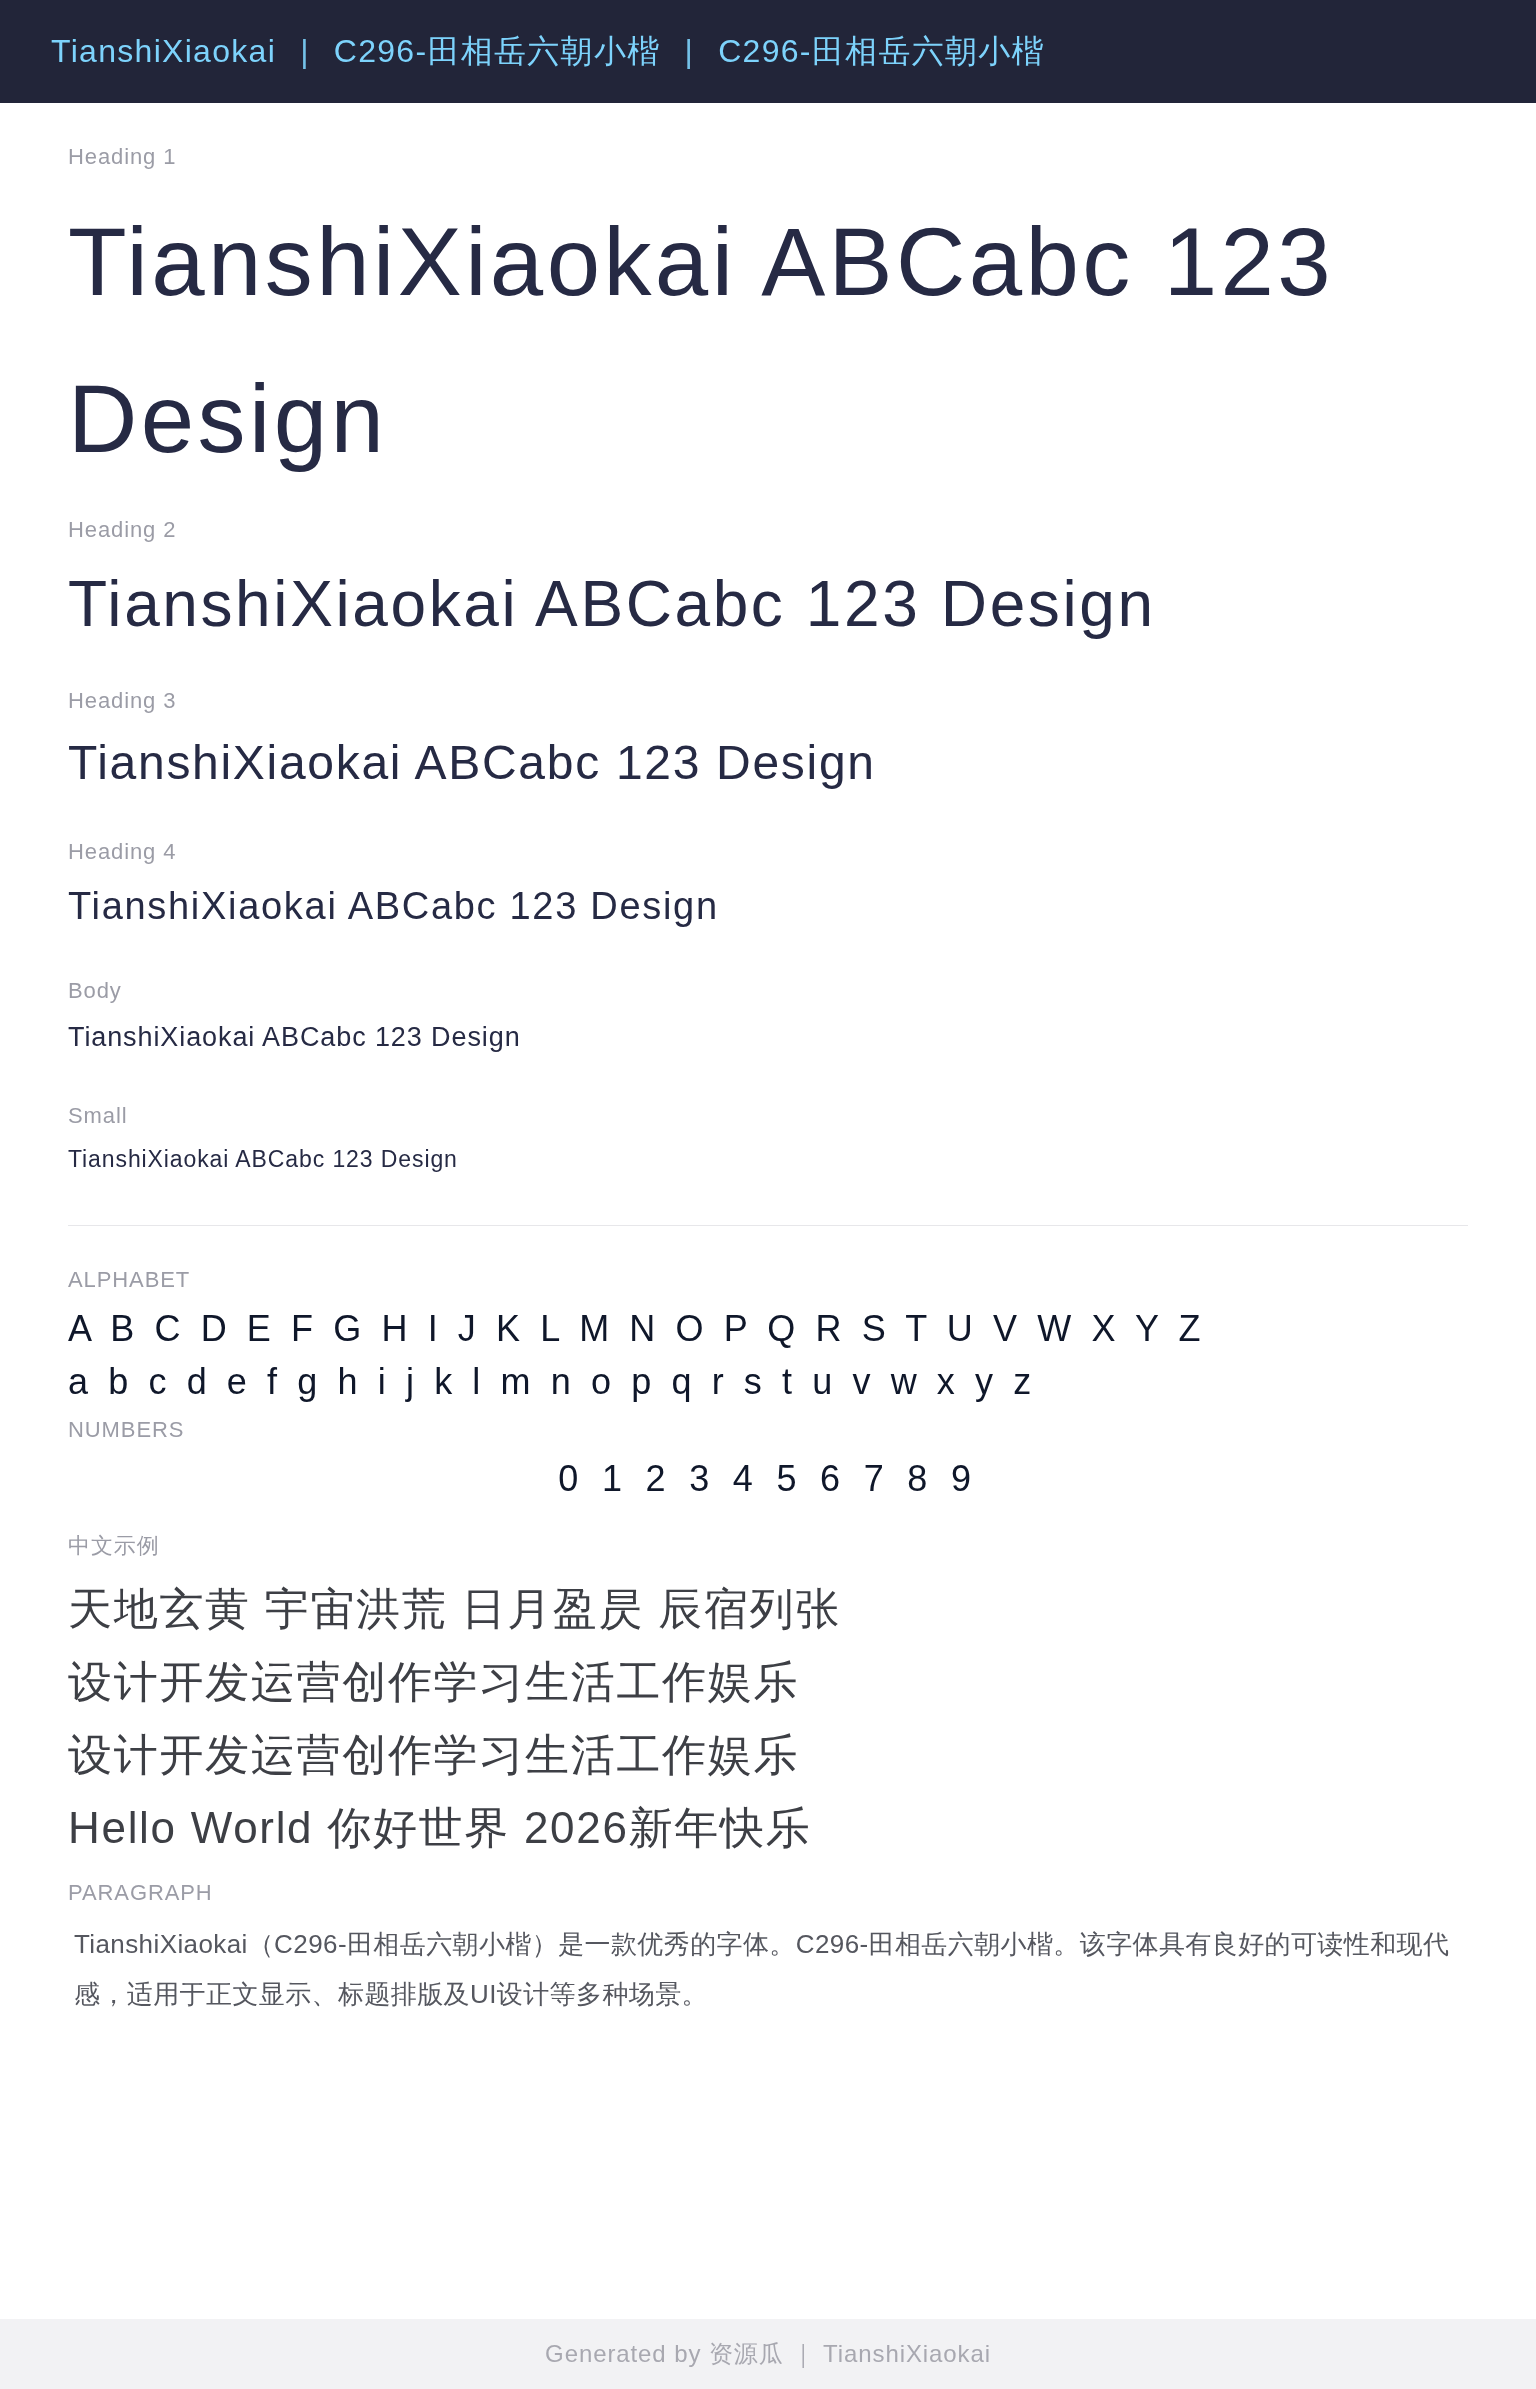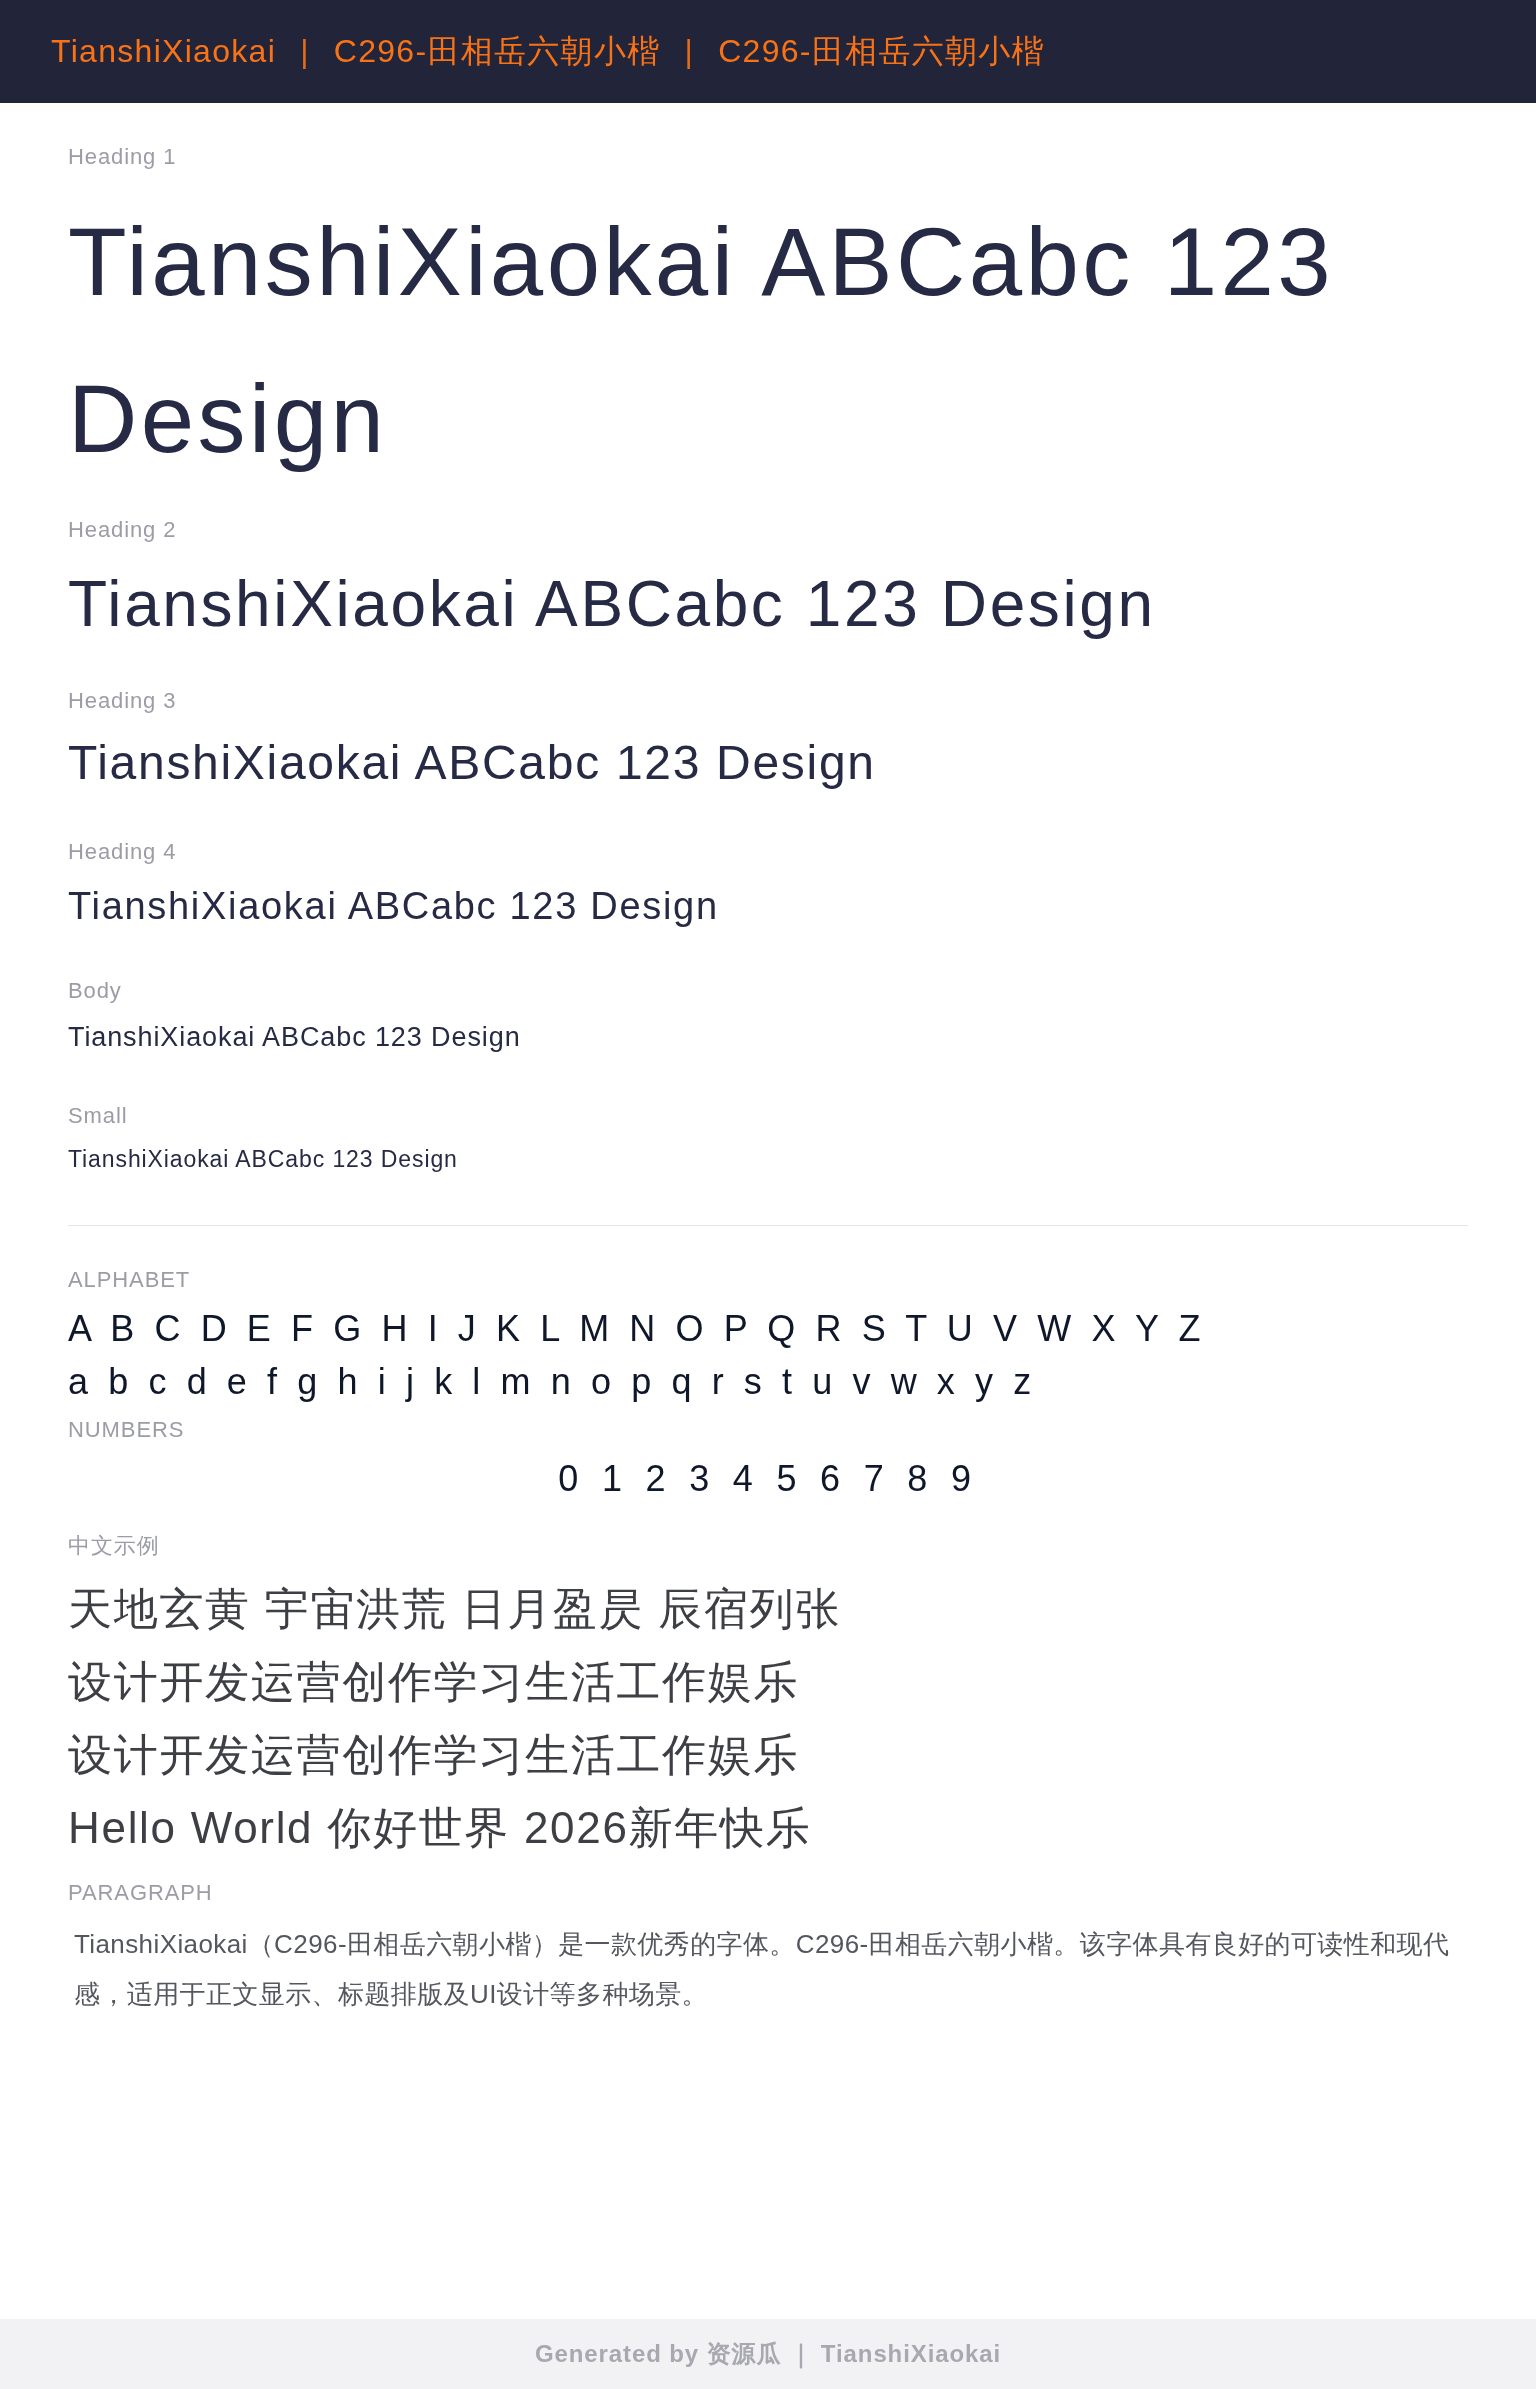--- a/index.html
+++ b/index.html
@@ -4,21 +4,21 @@
 <style>
   * { box-sizing: border-box; }
   html, body { margin: 0; padding: 0; background: #ffffff; }
   body { font-family: "Liberation Sans", "DejaVu Sans", sans-serif; }
   .page {
     width: 1536px; height: 2389px;
     display: flex; flex-direction: column;
     background: #ffffff; overflow: hidden;
   }
   .header {
-    background: #222539; color: #f97316;
+    background: #222539; color: #7dd3fc;
     height: 103px; flex: 0 0 103px;
     display: flex; align-items: center;
     padding: 0 51px;
     font-size: 32px; font-weight: 300; letter-spacing: 1.3px;
     white-space: nowrap;
   }
   .header .sep { margin: 0 24px; font-weight: 200; opacity: 0.9; }
   .main { padding: 39px 68px 0 68px; }
   .spec-label {
     color: #9b9ca6; font-size: 22px; line-height: 29px;
@@ -50,21 +50,21 @@
   .paragraph-text {
     color: #55575f; font-size: 26px; line-height: 50px;
     font-weight: 400; letter-spacing: 0.4px; margin: 6px;
     max-width: 1408px;
   }
   .footer {
     margin-top: auto;
     height: 70px; flex: 0 0 70px;
     background: #f2f2f4;
     display: flex; align-items: center; justify-content: center;
-    color: #a8a8b0; font-size: 24px; font-weight: 700; letter-spacing: 0.9px;
+    color: #a8a8b0; font-size: 24px; font-weight: 400; letter-spacing: 0.9px;
   }
 </style>
 </head>
 <body>
 
 <div class="page">
 
   <div class="header">
     <span>TianshiXiaokai</span>
     <span class="sep">|</span>

